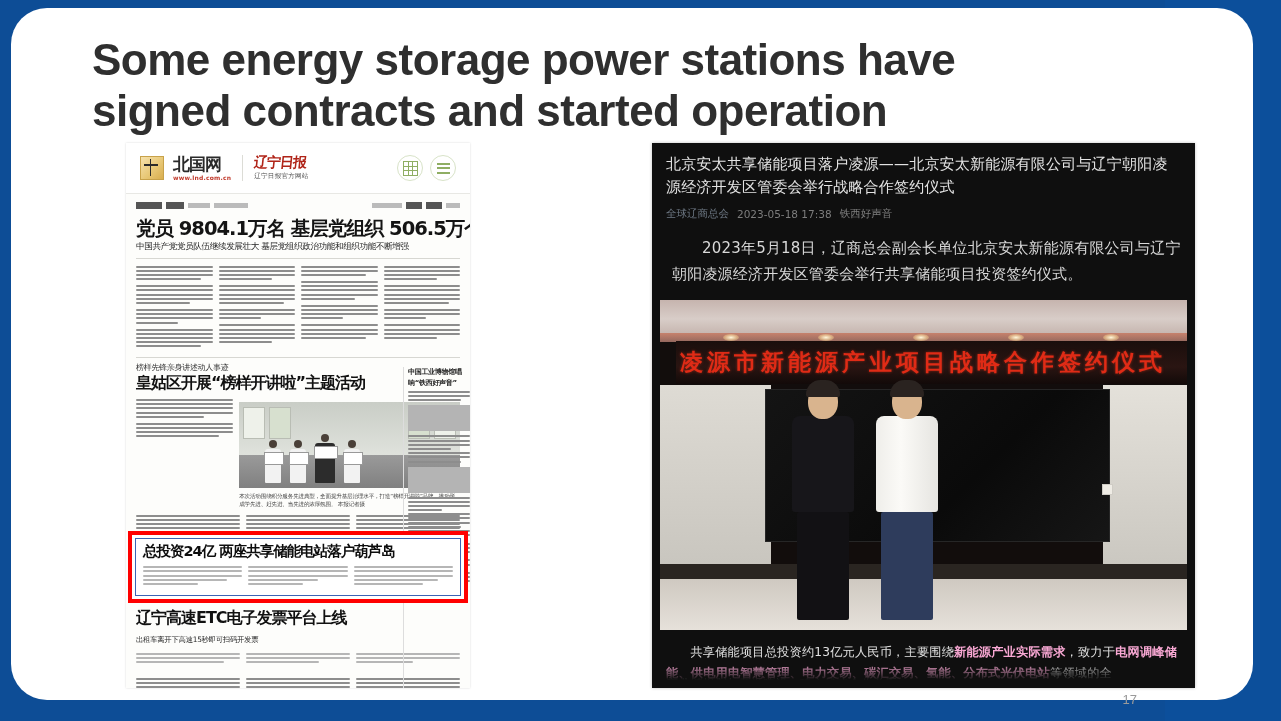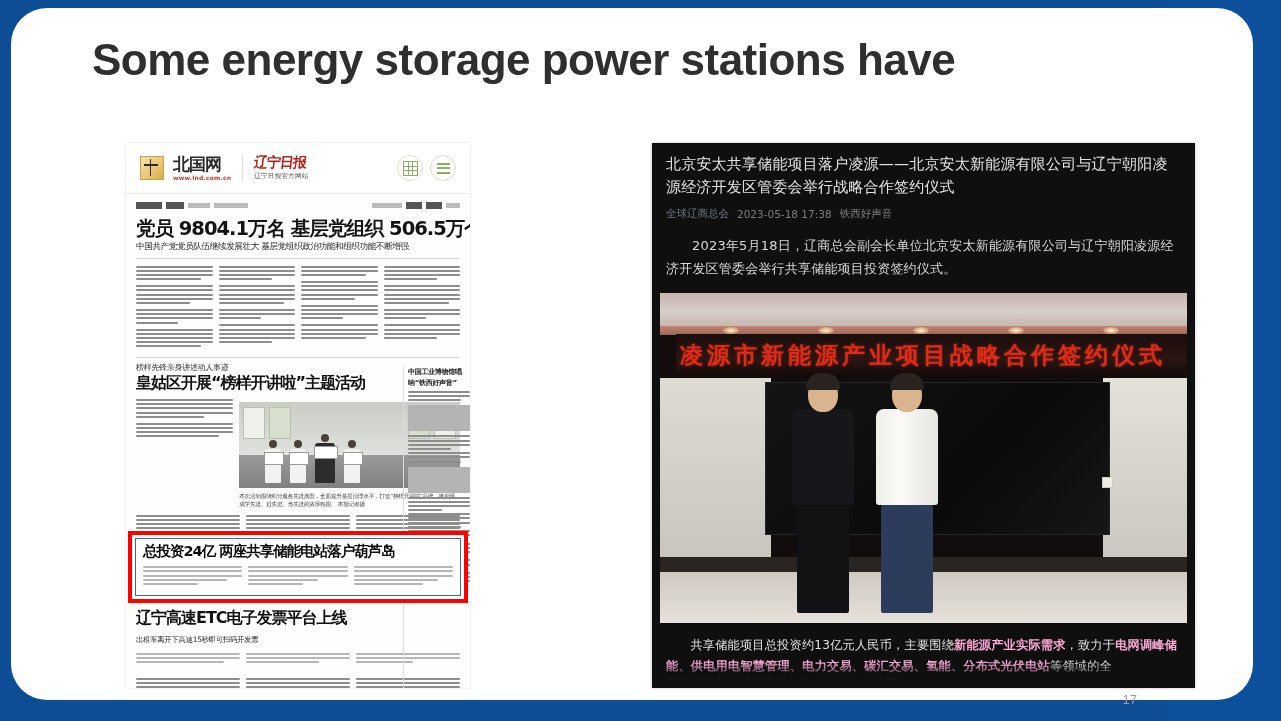--- a/index.html
+++ b/index.html
@@ -149,21 +149,21 @@
   }
   .art-title{
     padding:10px 14px 0 14px;color:#e3e3e3;font-size:15px;line-height:1.5;
     font-weight:500;letter-spacing:.2px;
   }
   .art-meta{
     padding:9px 14px 0 14px;font-size:10.5px;color:#7d7d7d;display:flex;gap:8px;align-items:center;
   }
   .art-src{color:#6f7a86;}
   .art-body{
-    padding:14px 14px 0 14px;color:#d9d9d9;font-size:13px;line-height:1.75;
+    padding:14px 14px 0 20px;color:#d9d9d9;font-size:15px;line-height:1.75;
     text-indent:2em;letter-spacing:.2px;
   }
   .art-photo{
     margin:12px 8px 0 8px;height:330px;position:relative;overflow:hidden;background:#120d0c;
   }
   .ceil{position:absolute;left:0;right:0;top:0;height:13%;
     background:linear-gradient(to bottom,#c6b4ae 0%,#d8cdc8 45%,#bda9a2 100%);}
   .ceil:after{content:"";position:absolute;left:0;right:0;bottom:0;height:22%;
     background:linear-gradient(to bottom,rgba(198,120,96,.85),rgba(120,60,48,.6));}
   .lights{position:absolute;top:10.5%;left:0;right:0;height:7px;}
@@ -218,20 +218,21 @@
   }
 </style>
 </head>
 <body>
 
 <div class="slide">
   <div class="slide-frame"></div>
 
   <div class="title">
     <span>Some energy storage power stations have</span>
+    <span>signed contracts and started operation</span>
   </div>
 
   <div class="news">
 
     <div class="news-head">
       <div class="logo-mark"></div>
       <div class="logo-block">
         <div class="logo-cn">北国网</div>
         <div class="logo-url">www.lnd.com.cn</div>
       </div>

